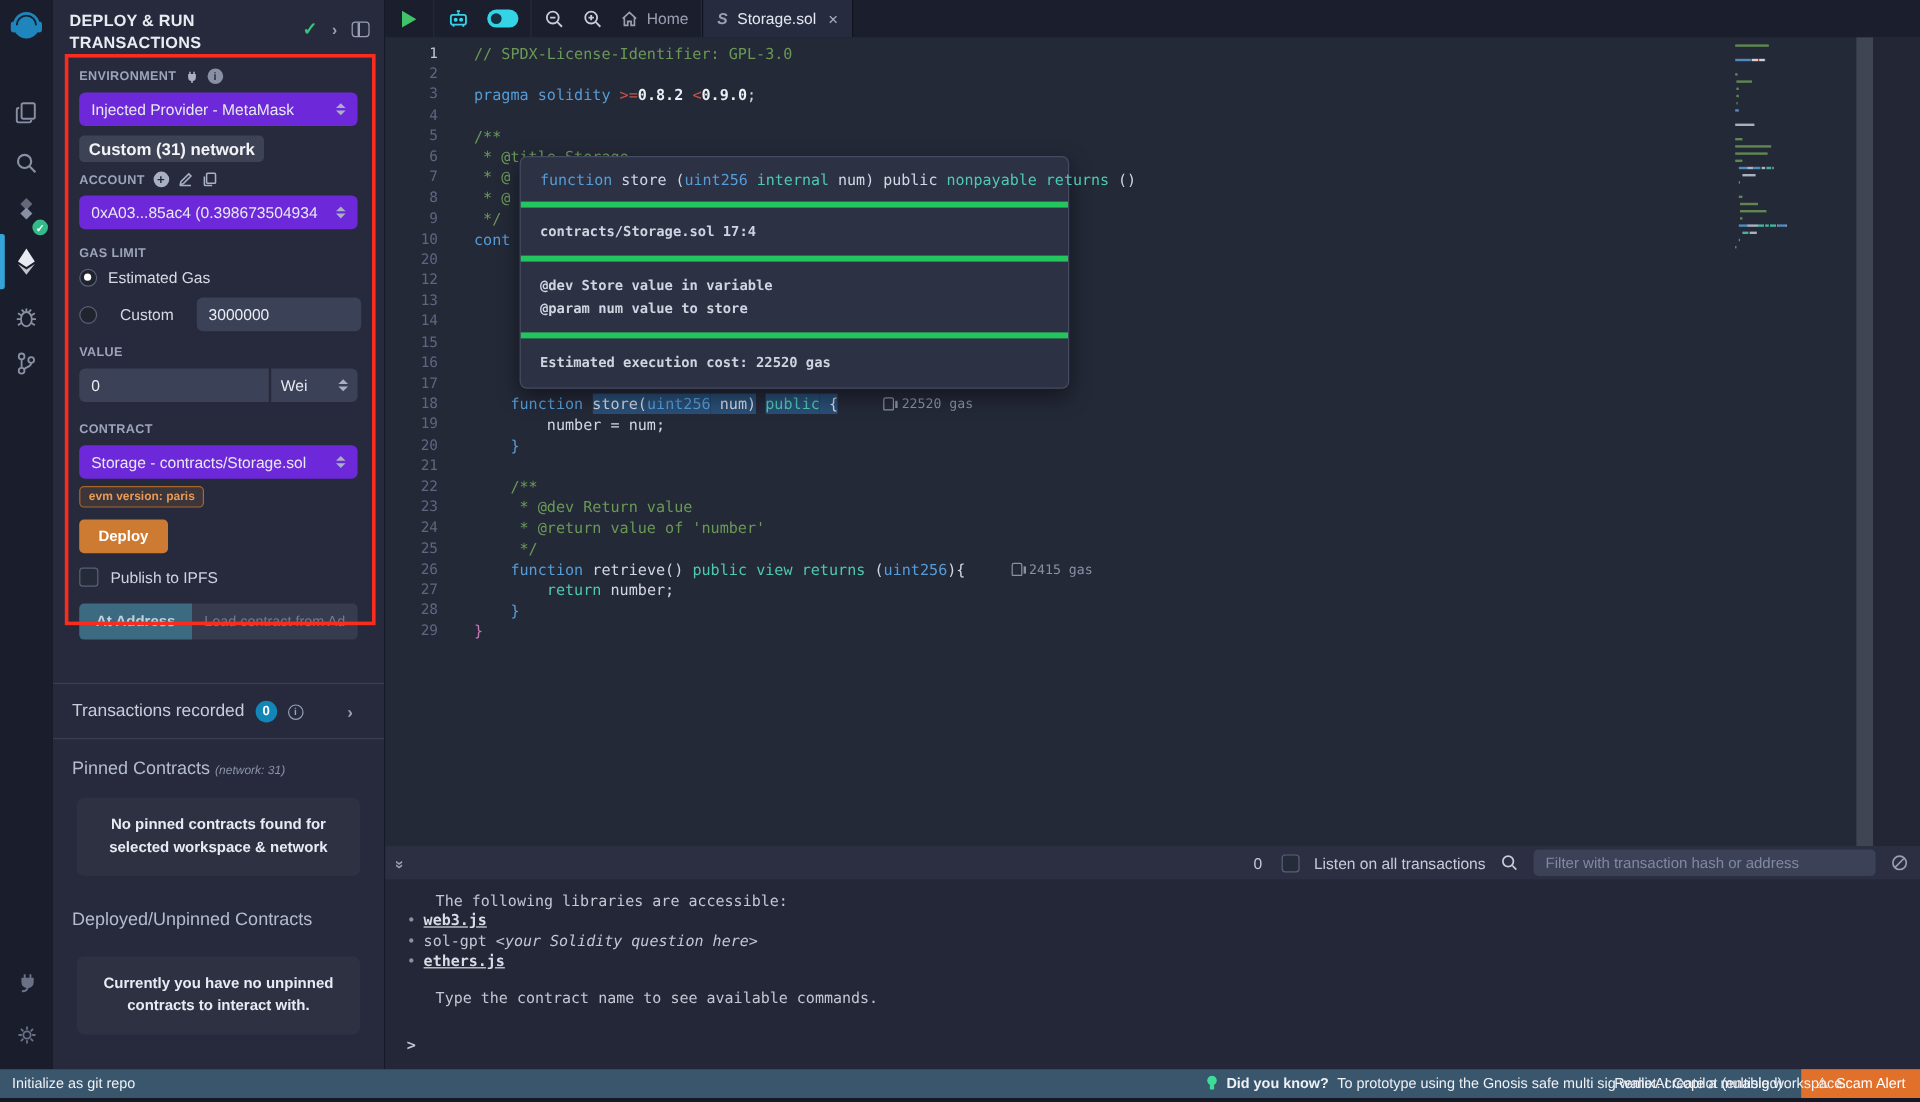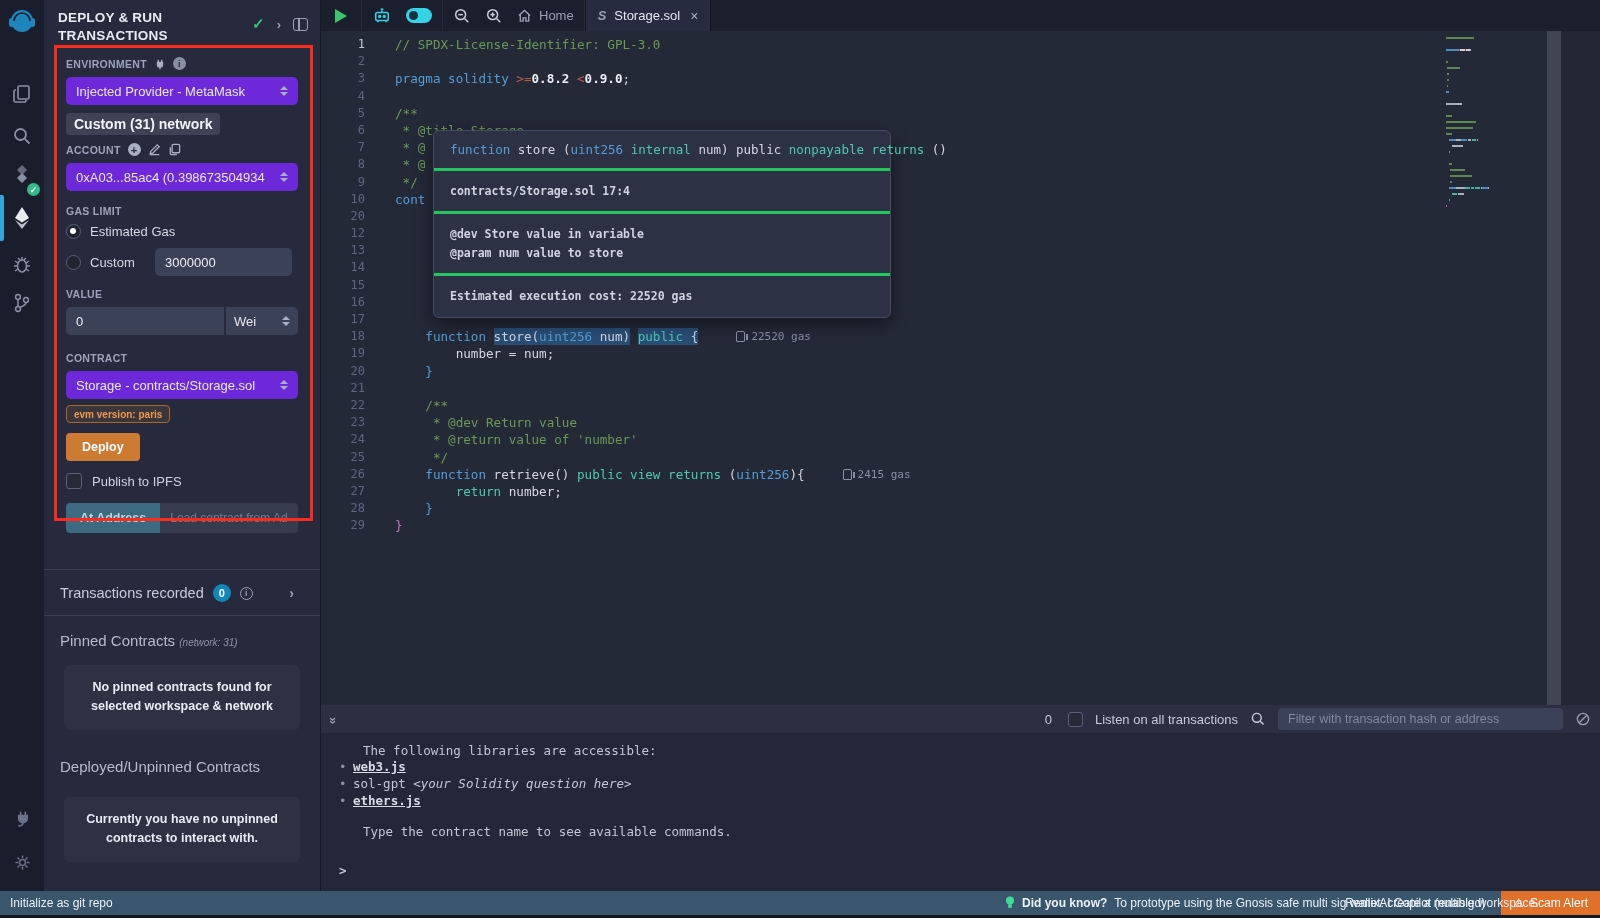--- a/index.html
+++ b/index.html
@@ -35,21 +35,21 @@
   .caret i.dn { border-top:4px solid #aab0c4; }
   .pill { display:inline-block; background:#3d4254; color:#f2f3f7; font-size:14px; font-weight:bold; border-radius:4px; padding:3px 8px; margin:8px 0 6px 0; }
   .info-c { width:13px; height:13px; border-radius:50%; background:#8a90a4; color:#262a3c; font-size:9px; font-weight:bold; display:inline-flex; align-items:center; justify-content:center; font-style:normal; }
   .info-o { width:13px; height:13px; border-radius:50%; border:1.3px solid #9aa0b5; color:#9aa0b5; font-size:8.5px; font-weight:bold; display:inline-flex; align-items:center; justify-content:center; font-style:normal; }
   .plus-c { width:13px; height:13px; border-radius:50%; background:#aab0c4; color:#262a3c; font-size:11px; font-weight:bold; display:inline-flex; align-items:center; justify-content:center; line-height:0; }
 
   .radio-row { display:flex; align-items:center; gap:9px; margin:6px 0 9px 0; color:#d6d9e4; font-size:13px; }
   .radio { width:15px; height:15px; border-radius:50%; border:1.5px solid #5a6076; background:#20242f; position:relative; flex:none; }
   .radio.sel-on::after { content:""; position:absolute; left:3.2px; top:3.2px; width:6px; height:6px; border-radius:50%; background:#fff; }
   .txt-input { background:#3b4156; border:none; border-radius:5px; color:#eceef5; font-size:13px; padding:0 10px; height:28px; font-family:"Liberation Sans",sans-serif; }
-  .gas-custom { display:flex; align-items:center; gap:9px; margin-bottom:2px; }
+  .gas-custom { display:flex; align-items:center; gap:19px; margin-bottom:2px; }
   .value-row { display:flex; gap:2px; }
   .unit-box { width:72px; height:28px; background:#3b4156; border-radius:0 5px 5px 0; display:flex; align-items:center; padding:0 8px; color:#e6e8ef; font-size:13px; }
   .unit-box .caret { margin-left:auto; }
 
   .evm-badge { display:inline-block; color:#e99a55; background:rgba(200,120,50,.14); border:1px solid #a5682f; font-size:10px; font-weight:bold; border-radius:4px; padding:2.5px 7px; margin:6px 0 8px 0; }
   .deploy-btn { display:inline-block; background:#cd7a33; color:#fff; font-size:12.5px; font-weight:bold; border:none; border-radius:4px; padding:7px 16px; margin:2px 0 8px 0; cursor:pointer; font-family:"Liberation Sans",sans-serif; }
   .chk-row { display:flex; align-items:center; gap:10px; color:#cfd3e0; font-size:13px; margin:4px 0 14px 0; }
   .chkbox { width:16px; height:16px; border-radius:3px; border:1.5px solid #5a6076; background:#262b3a; flex:none; }
   .ataddr-row { display:flex; margin-top:8px; }
   .ataddr-btn { background:#3c6a80; color:#c2d3dc; font-size:12.5px; font-weight:bold; border:none; border-radius:4px 0 0 4px; padding:8px 14px; font-family:"Liberation Sans",sans-serif; }
@@ -87,21 +87,21 @@
   .tk-c { color:#6A9955; } .tk-k { color:#569cd6; } .tk-t { color:#4EC9B0; }
   .tk-o { color:#c0564a; } .tk-n { color:#d4d7e2; } .tk-m { color:#c678b6; }
   .tk-b { color:#eceef5; font-weight:bold; }
   .hl { background:#294e76; }
   .gas-note { color:#8b90a5; font-size:11px; margin-left:38px; display:inline-flex; align-items:center; font-family:"DejaVu Sans Mono",monospace; }
   .gas-ico { width:9px; height:11px; border:1.3px solid #8b90a5; border-radius:2px 2px 1px 1px; display:inline-block; margin-right:6px; position:relative; }
   .gas-ico::after { content:""; position:absolute; right:-4px; top:2px; width:2px; height:6px; background:#8b90a5; }
 
   
   .tooltip { position:absolute; left:112px; top:99px; width:458px; background:#2c3144; border:1px solid #454b63; border-radius:6px; box-shadow:0 6px 18px rgba(0,0,0,.45); z-index:8; font-family:"DejaVu Sans Mono",monospace; }
-  .tt-sec { padding:11px 16px; border-bottom:3px solid #22c55e; }
+  .tt-sec { padding:11px 16px; border-bottom:5px solid #22c55e; }
   .tt-sec:last-child { border-bottom:none; }
   .tt-sig { font-size:12.5px; white-space:pre; }
   .tt-path, .tt-doc, .tt-gas { font-size:11.5px; font-weight:bold; color:#d0d4e0; line-height:1.6; }
 
   
   .minimap { position:absolute; top:4px; right:55px; width:100px; }
   .mm-row { height:6px; white-space:nowrap; }
   .mm-bar { display:inline-block; height:2.6px; vertical-align:top; margin-top:1.5px; opacity:.85; }
   .mm-sp { display:inline-block; height:2.6px; vertical-align:top; }
   .mm-c { background:#6A9955; } .mm-k { background:#569cd6; } .mm-t { background:#4EC9B0; }

